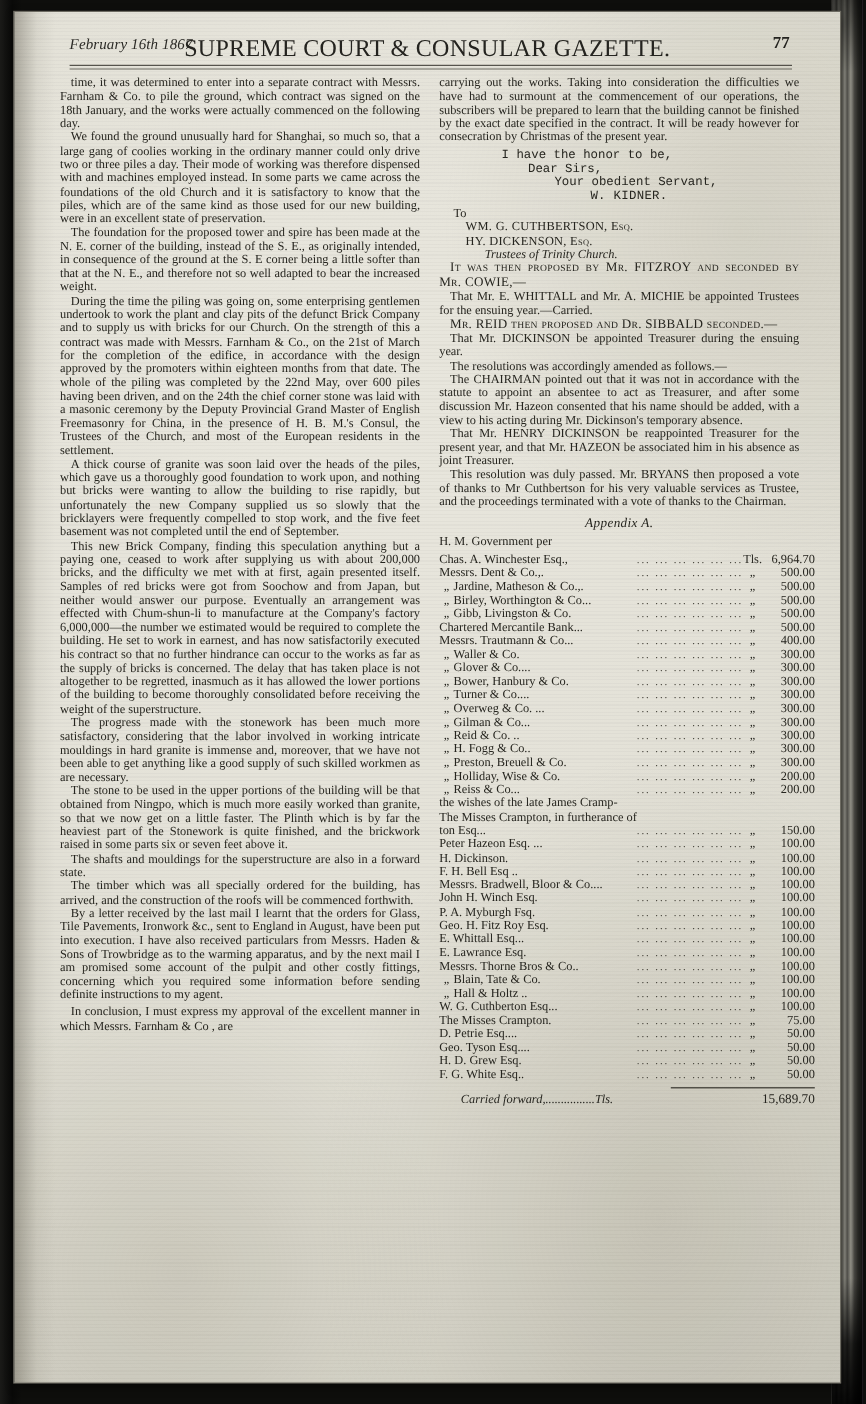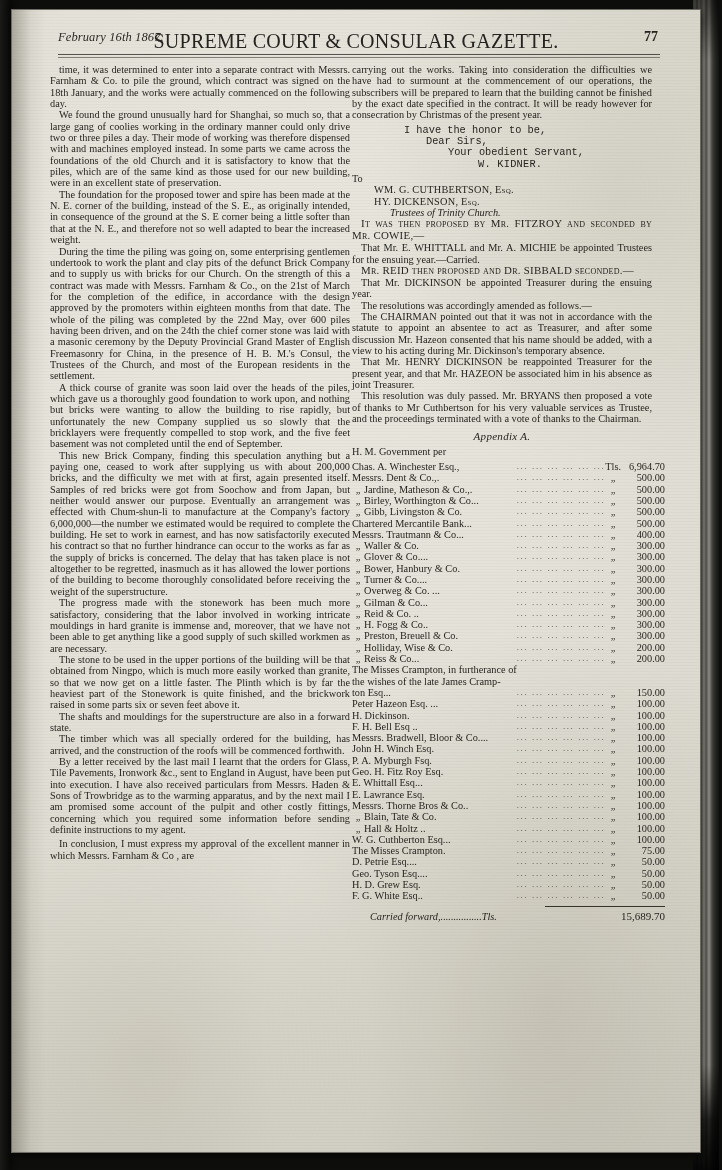--- a/index.html
+++ b/index.html
@@ -55,35 +55,35 @@
   .rh-page{position:absolute;right:18px;top:1px;font-size:14px;color:#24231f;font-weight:bold;}
   .rule{position:absolute;left:22px;right:16px;top:26px;height:4px;}
   .rule i{display:block;height:1px;background:#3c3a34;opacity:.85;}
   .rule i+i{margin-top:2px;height:1px;opacity:.6;}
 
   
   .cols{position:absolute;top:36px;left:0;width:640px;height:1062px;}
   .col{position:absolute;top:0;width:300px;height:1062px;
     font-size:10.3px;line-height:11.35px;color:#26251f;text-align:justify;}
   .col.left{left:14px;}
-  .col.right{left:316px;}
+  .col.right{left:330px;}
 
   p{margin:0;text-indent:9px;hyphens:none;}
   p.noind{text-indent:0;}
   .sc{font-variant:small-caps;letter-spacing:.25px;}
   .it{font-style:italic;}
 
   
   .closing{margin:4px 0 2px 0;}
   .closing div{text-indent:0;font-family:Liberation Mono, monospace;}
   .cl1{margin-left:52px;}
   .cl2{margin-left:74px;}
   .cl3{margin-left:96px;}
   .cl4{margin-left:126px;}
-  .to{text-indent:0;margin-top:3px;}
+  .to{text-indent:0;margin-top:3px;margin-left:12px;}
   .addr{text-indent:0;margin-left:22px;}
   .trustline{text-indent:0;margin-left:38px;font-style:italic;}
 
   .appendix{text-align:center;font-style:italic;font-size:11px;margin:7px 0 3px 0;text-indent:0;letter-spacing:.3px;}
 
   
   .acct{margin-top:4px;width:300px;border-collapse:collapse;
         font-size:10.3px;line-height:11.3px;color:#26251f;}
   .acct td{padding:0;vertical-align:bottom;white-space:nowrap;}
   .c-name{width:auto;}
@@ -274,27 +274,27 @@
                   <td class="c-unit">„</td>
                   <td class="c-amt">200.00</td>
                 </tr>
                 <tr>
                   <td class="c-name" style="padding-left: 0px; text-indent: 0px;"><span class="dq">„</span>Reiss &amp; Co...</td>
                   <td class="c-dots"> ... ... ... ... ... ...</td>
                   <td class="c-unit">„</td>
                   <td class="c-amt">200.00</td>
                 </tr>
                 <tr>
-                  <td class="c-name">The Misses Crampton, in furtherance of</td>
+                  <td class="c-name ind2">the wishes of the late James Cramp-</td>
                   <td class="c-dots"></td>
                   <td class="c-unit"></td>
                   <td class="c-amt"></td>
                 </tr>
                 <tr>
-                  <td class="c-name ind2">the wishes of the late James Cramp-</td>
+                  <td class="c-name">The Misses Crampton, in furtherance of</td>
                   <td class="c-dots"></td>
                   <td class="c-unit"></td>
                   <td class="c-amt"></td>
                 </tr>
                 <tr>
                   <td class="c-name ind2">ton Esq...</td>
                   <td class="c-dots"> ... ... ... ... ... ...</td>
                   <td class="c-unit">„</td>
                   <td class="c-amt">150.00</td>
                 </tr>

